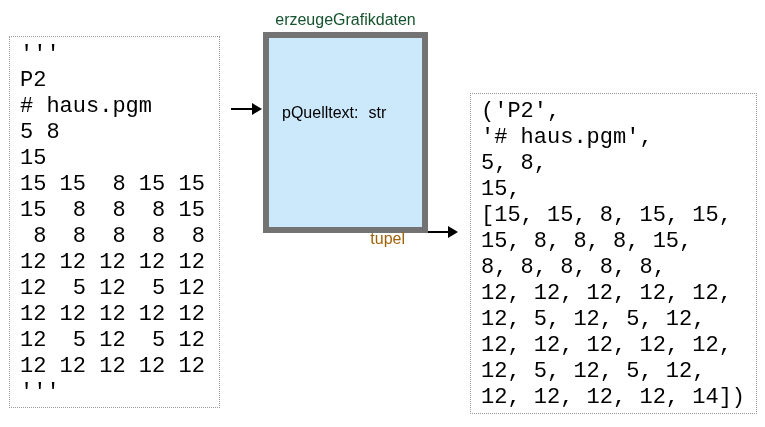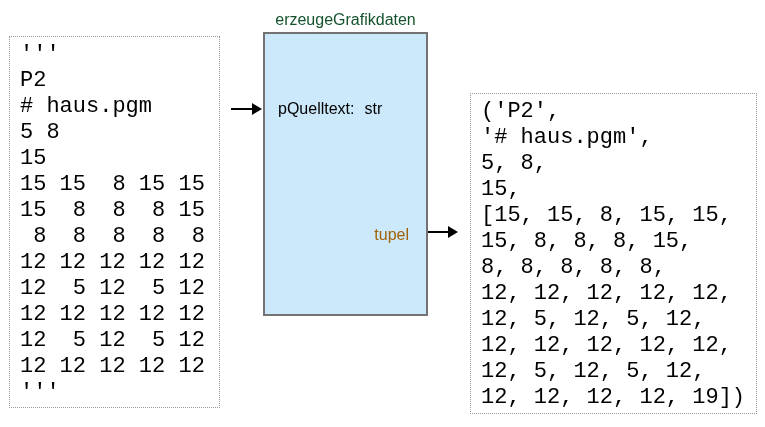--- a/index.html
+++ b/index.html
@@ -50,23 +50,23 @@
     text-align: center;
     font-size: 16px;
     color: #14532d;
     white-space: nowrap;
   }
   .fn-box {
     position: absolute;
     left: 263px;
     top: 32px;
     width: 165px;
-    height: 284px;
+    height: 201px;
     box-sizing: border-box;
-    border: 2px solid #737373;
+    border: 6px solid #737373;
     background: #CCE9FB;
   }
   .param-row {
     position: absolute;
     left: 13px;
     top: 66px;
     font-size: 16px;
     color: #000000;
     display: flex;
     gap: 10px;
@@ -138,15 +138,15 @@
 '# haus.pgm',
 5, 8,
 15,
 [15, 15, 8, 15, 15,
 15, 8, 8, 8, 15,
 8, 8, 8, 8, 8,
 12, 12, 12, 12, 12,
 12, 5, 12, 5, 12,
 12, 12, 12, 12, 12,
 12, 5, 12, 5, 12,
-12, 12, 12, 12, 19])</pre>
+12, 12, 12, 12, 14])</pre>
 
 </div>
 
 </body></html>

